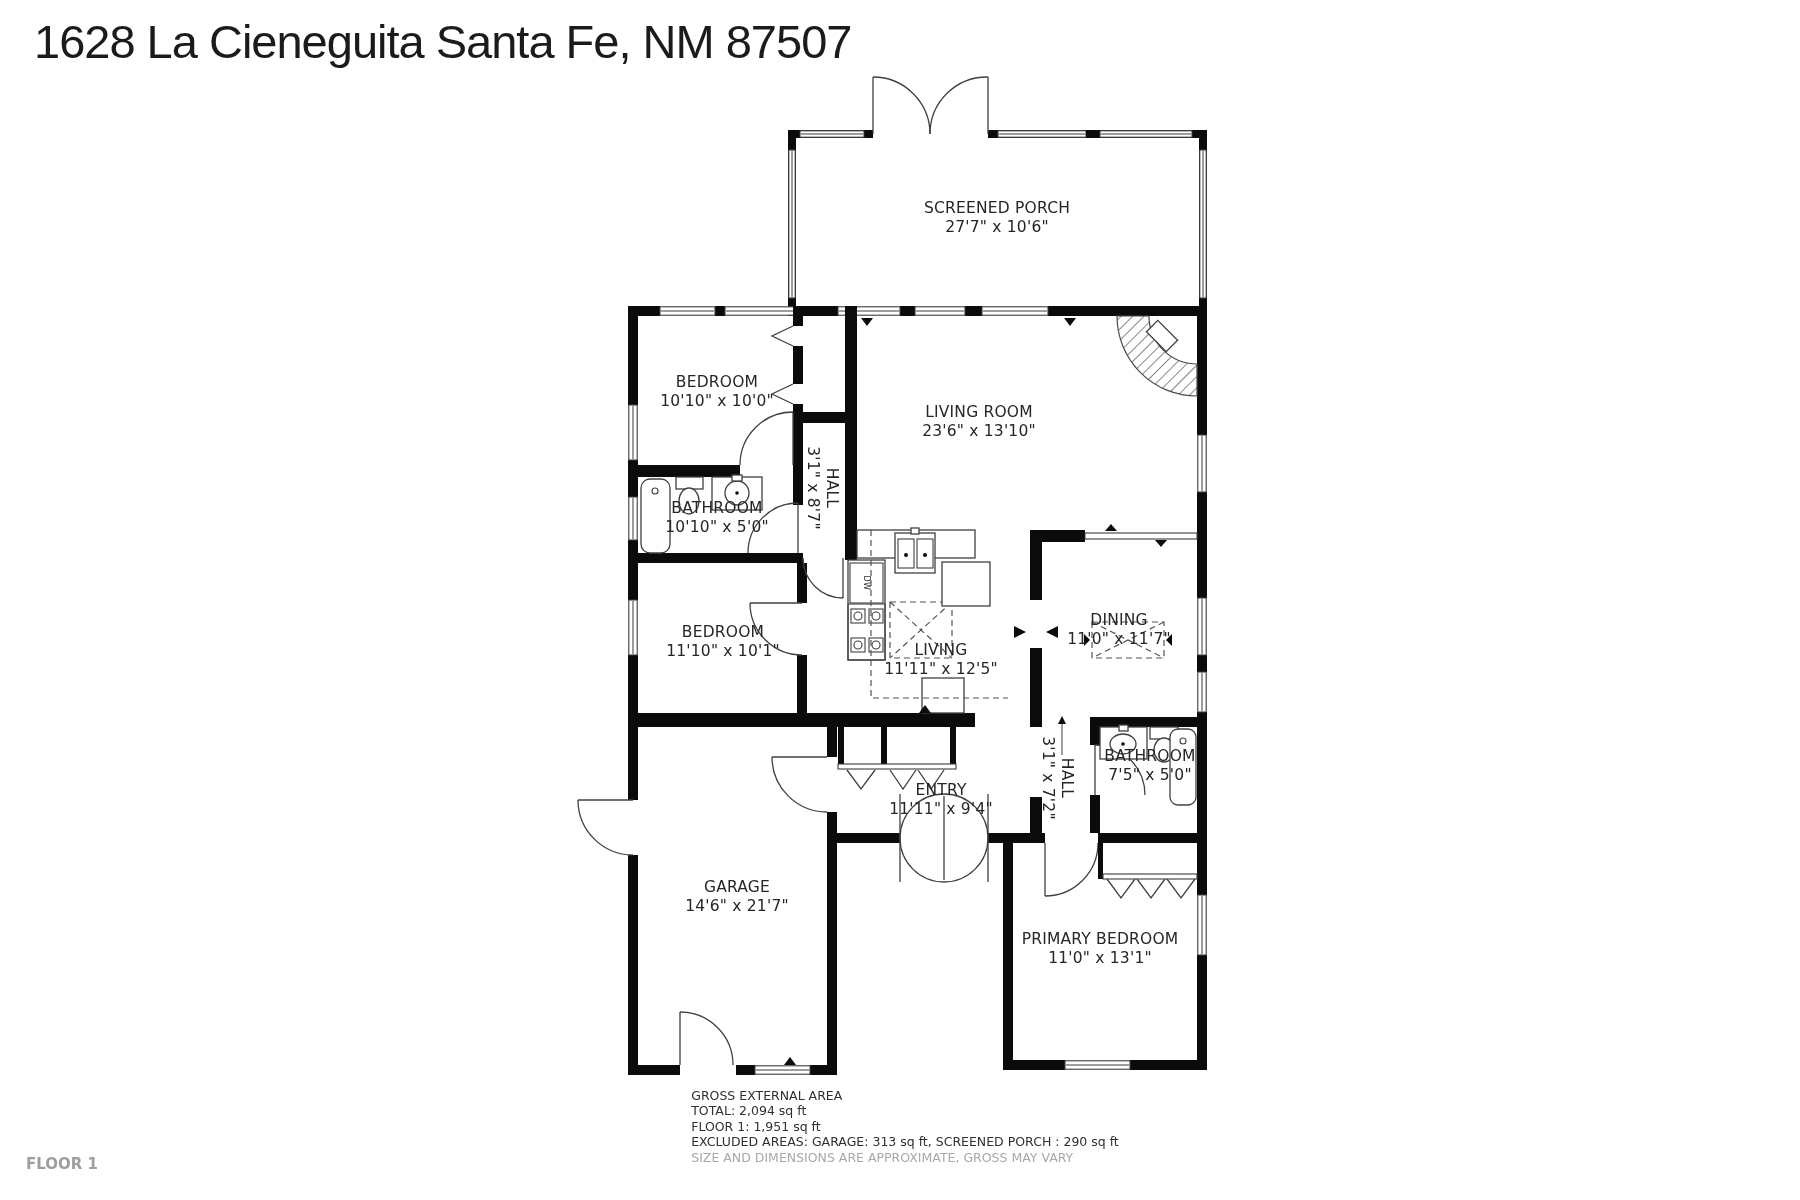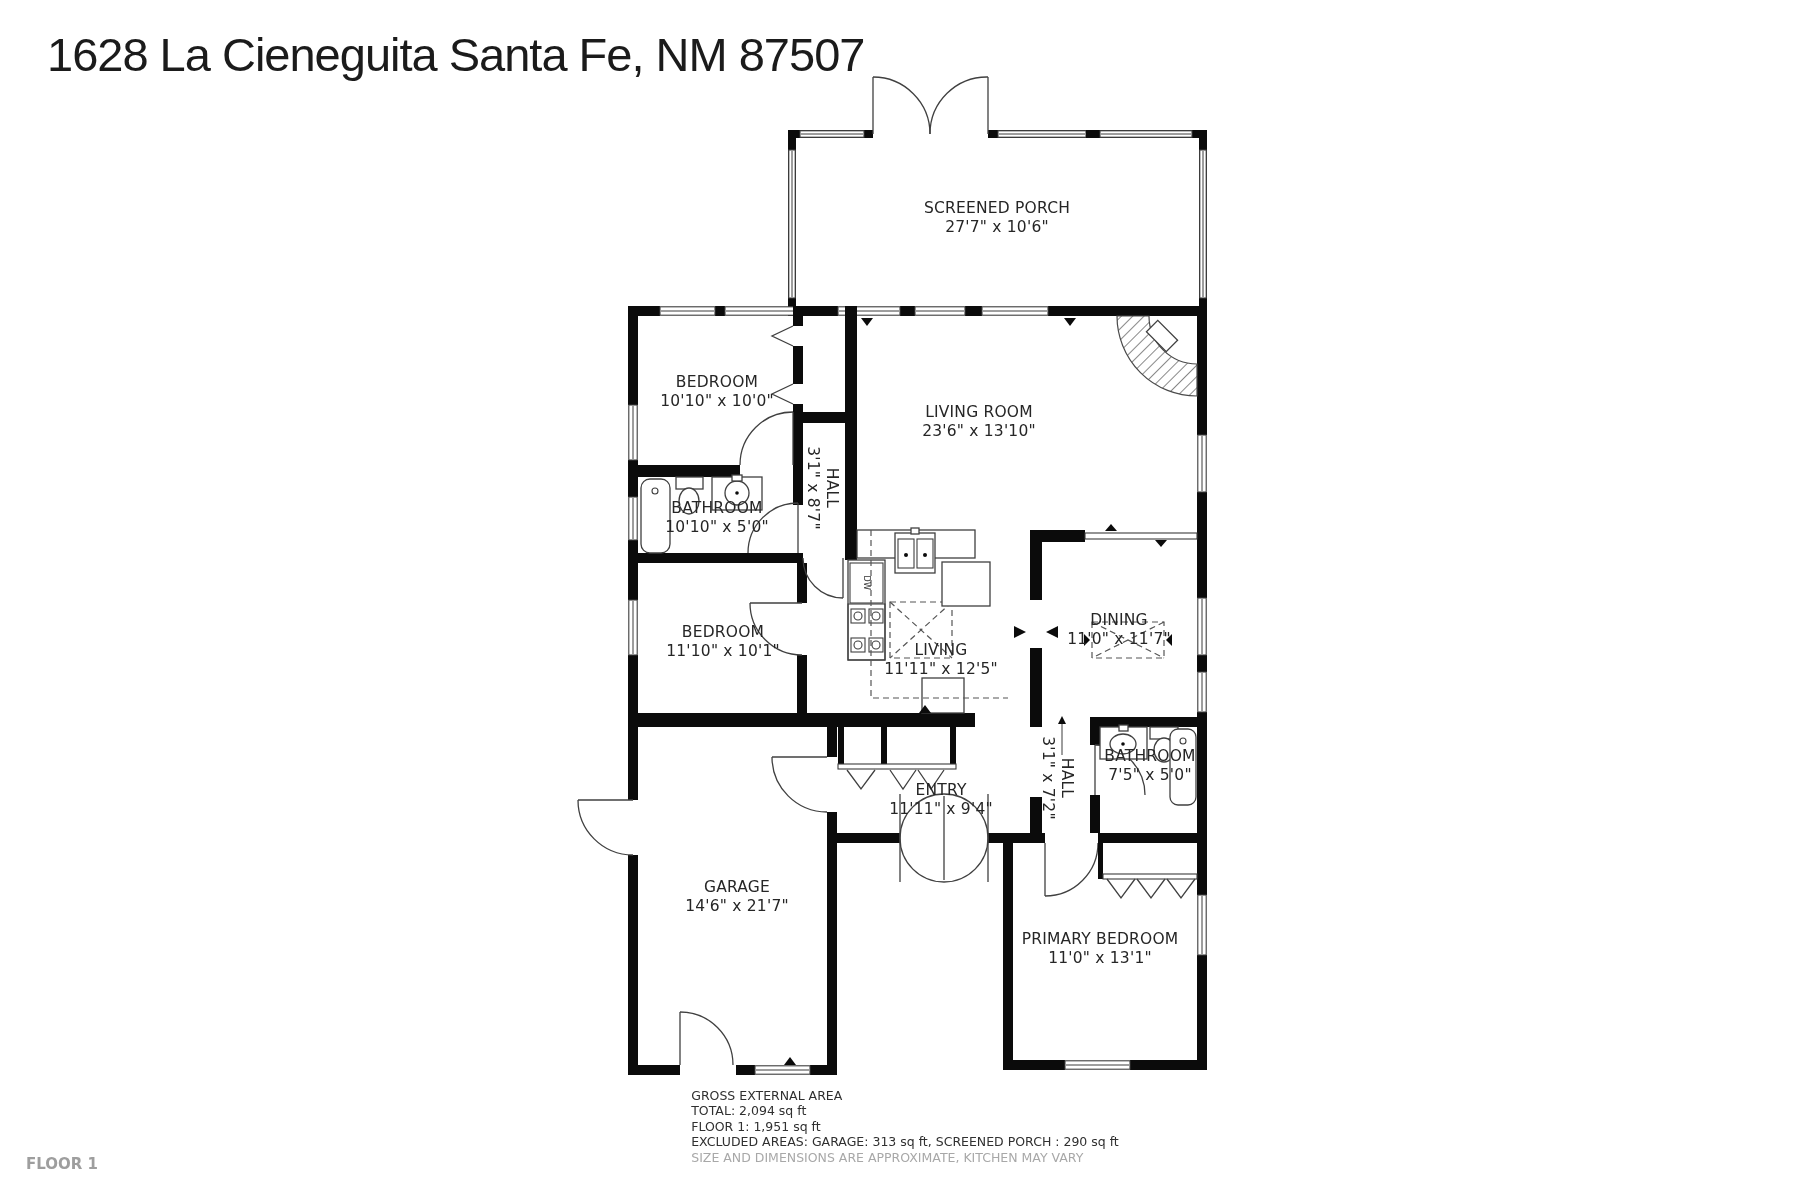--- a/index.html
+++ b/index.html
@@ -1,20 +1,20 @@
 <!DOCTYPE html>
 <html><head>
 <meta charset="utf-8">
 <style>
   html,body{margin:0;padding:0;background:#fff;}
   #stage{position:relative;width:1800px;height:1200px;background:#ffffff;overflow:hidden;
          font-family:"DejaVu Sans",sans-serif;}
   #plan-svg{position:absolute;left:0;top:0;}
   
-  #title{position:absolute;left:30px;top:10px;margin:17px;font-family:"Liberation Sans",sans-serif;
+  #title{position:absolute;left:30px;top:10px;margin:4px;font-family:"Liberation Sans",sans-serif;
          font-weight:300;font-size:47px;letter-spacing:-1px;color:#1b1b1b;white-space:nowrap;}
   
   .rlabel{position:absolute;transform:translate(-50%,-50%);text-align:center;
           font-size:15.5px;color:#262626;line-height:1.24;letter-spacing:.2px;white-space:nowrap;}
   .rlabel.rot{transform:translate(-50%,-50%) rotate(90deg);}
   .rlabel .nm,.rlabel .dm{display:block;}
   .tinylabel{position:absolute;transform:translate(-50%,-50%) rotate(90deg);
              font-size:8px;color:#333;letter-spacing:.5px;}
   
   #footer{position:absolute;left:905px;top:1088px;transform:translateX(-50%);
@@ -360,18 +360,18 @@
   <span class="dm">11'0" x 13'1"</span>
 </div>
 
 <div class="tinylabel" style="left:866px;top:583px">DW</div>
 
 <div id="footer">
   <div>GROSS EXTERNAL AREA</div>
   <div>TOTAL: 2,094 sq ft</div>
   <div>FLOOR 1: 1,951 sq ft</div>
   <div>EXCLUDED AREAS: GARAGE: 313 sq ft, SCREENED PORCH : 290 sq ft</div>
-  <div class="muted">SIZE AND DIMENSIONS ARE APPROXIMATE, KITCHEN MAY VARY</div>
+  <div class="muted">SIZE AND DIMENSIONS ARE APPROXIMATE, GROSS MAY VARY</div>
 </div>
 
 <div id="floor-tag">FLOOR 1</div>
 
 </div>
 
 </body></html>

